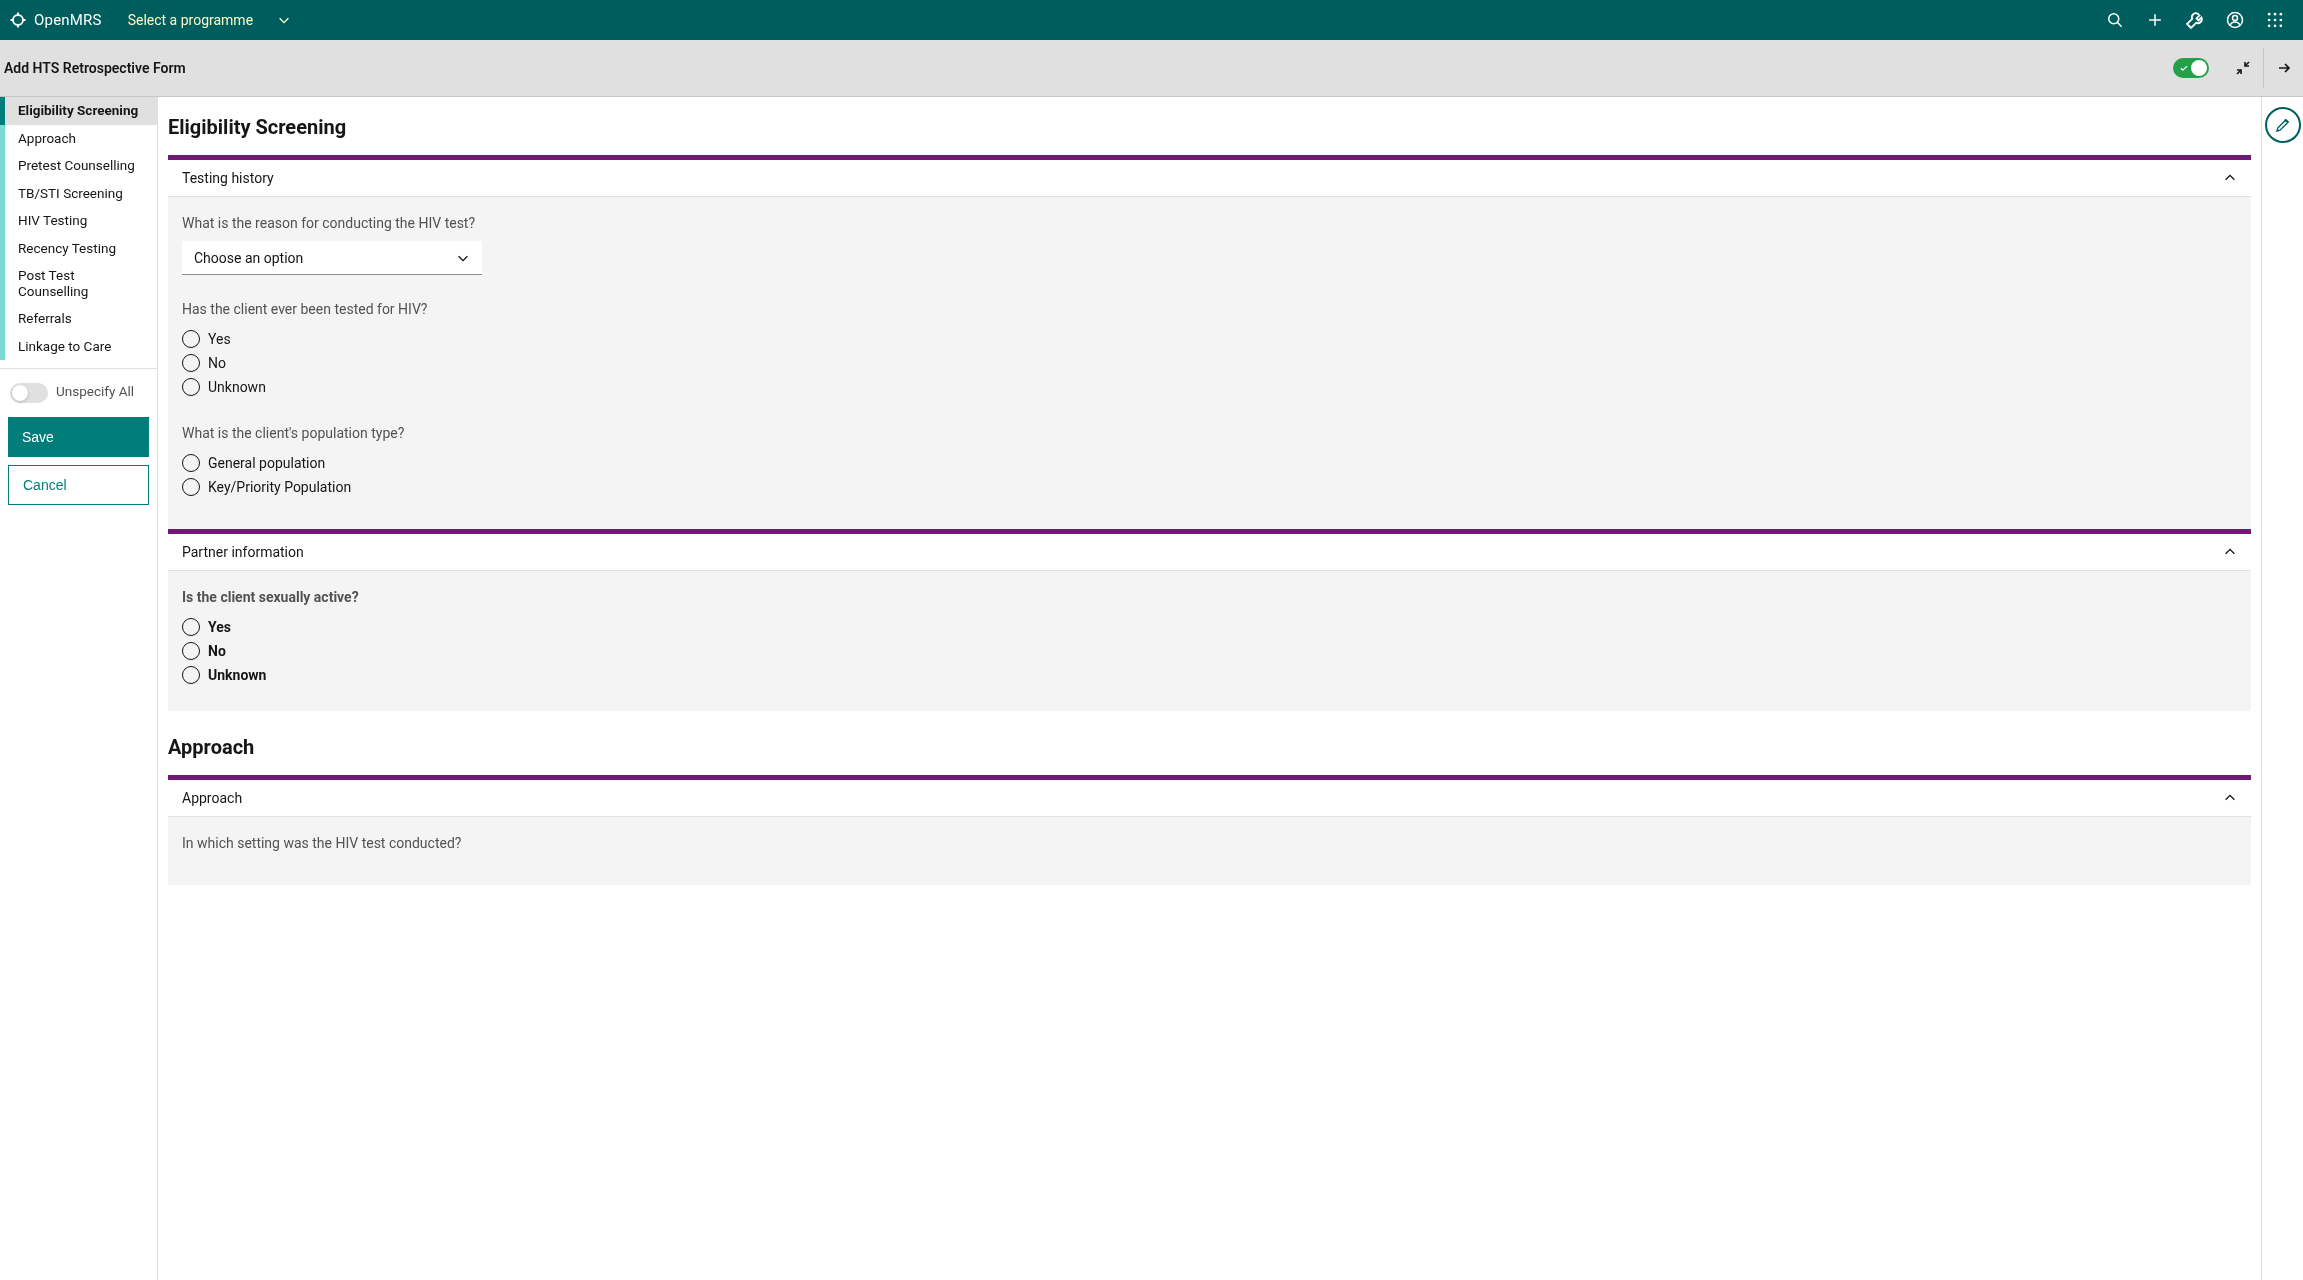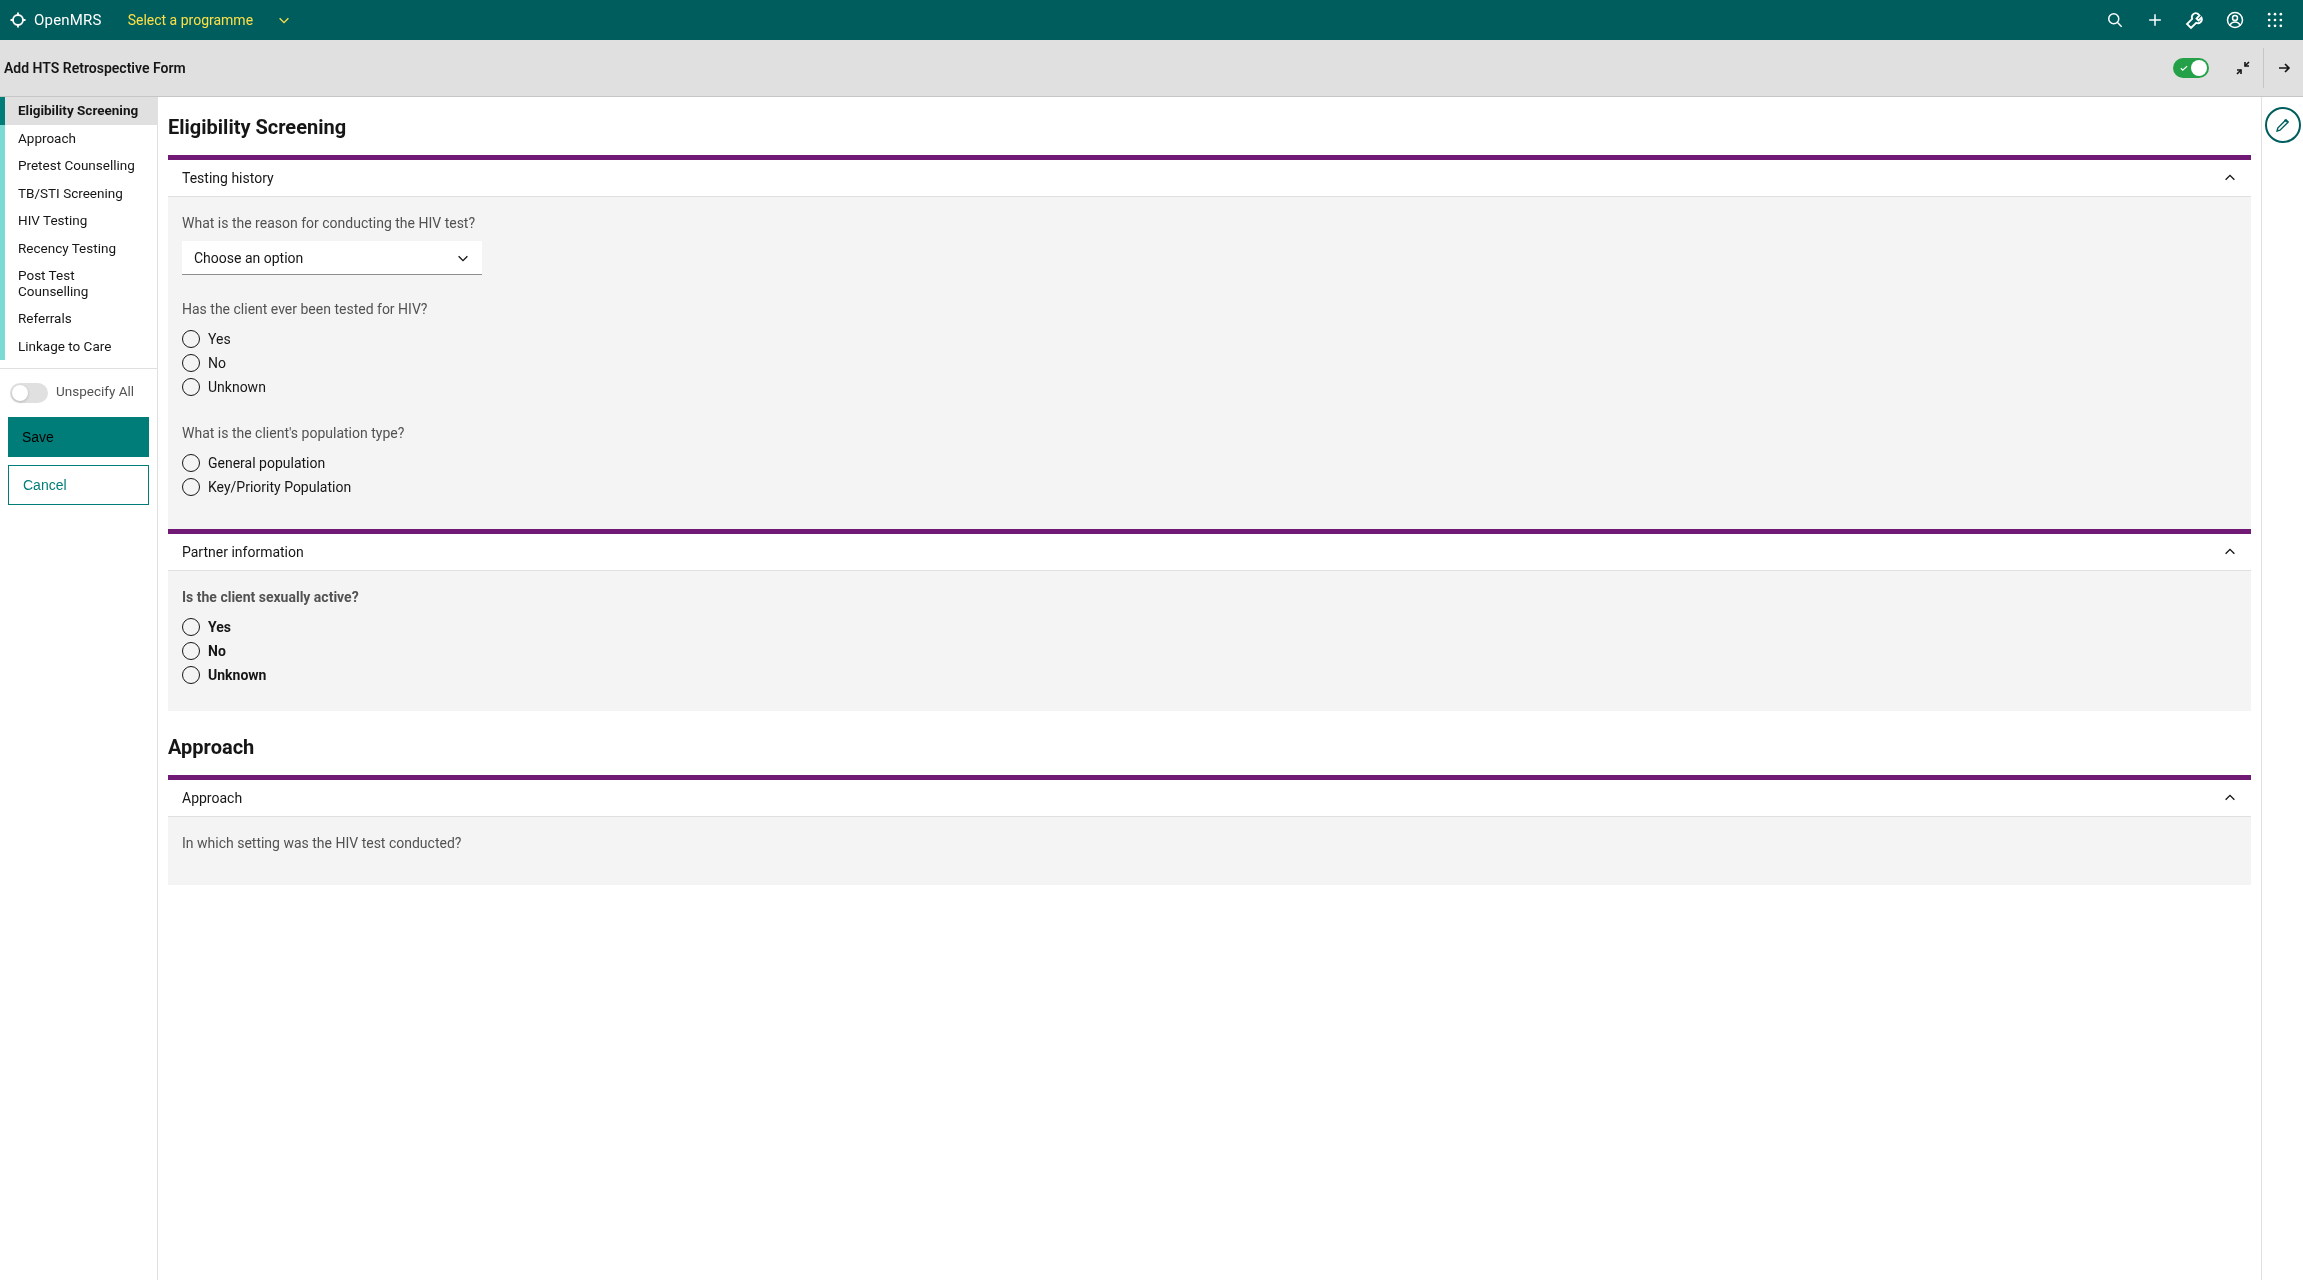--- a/index.html
+++ b/index.html
@@ -13,21 +13,21 @@
     display: flex;
     padding: 0 8px 0 4px;
     color: #fff;
     flex-shrink: 0;
   }
   .brand { display: flex; align-items: center; gap: 6px; padding: 0 4px; }
   .brand-text { font-size: 15px; font-weight: 400; letter-spacing: 0.2px; }
   .programme-select {
     display: flex; align-items: center; gap: 24px;
     margin-left: 18px;
-    color: #fde047;
+    color: #fef9c3;
     font-size: 14px;
     cursor: pointer;
     padding: 6px 4px;
   }
   .topbar-spacer { flex: 1; }
   .topbar-icon {
     width: 40px; height: 40px;
     display: flex; align-items: center; justify-content: center;
     cursor: pointer;
     color: #fff;
@@ -146,21 +146,21 @@
   .side-buttons { padding: 6px 8px; display:flex; flex-direction:column; gap:8px; }
   .btn-save, .btn-cancel {
     width: 100%; height: 40px;
     display:flex; align-items:center;
     padding: 0 14px;
     font-size: 14px;
     cursor: pointer;
     border: none;
     text-align: left;
   }
-  .btn-save { background: #007d79; color:#000000; }
+  .btn-save { background: #007d79; color:#ffffff; }
   .btn-cancel { background:#fff; color:#007d79; border: 1px solid #007d79; }
 
   
   .content {
     flex:1; overflow-y: auto; padding: 12px 10px 30px 10px;
   }
   .page-h1 { font-size: 20px; font-weight: 700; margin: 6px 0 16px 0; }
   .section-card-header {
     background:#fff;
     border-top: 5px solid #701a75;

